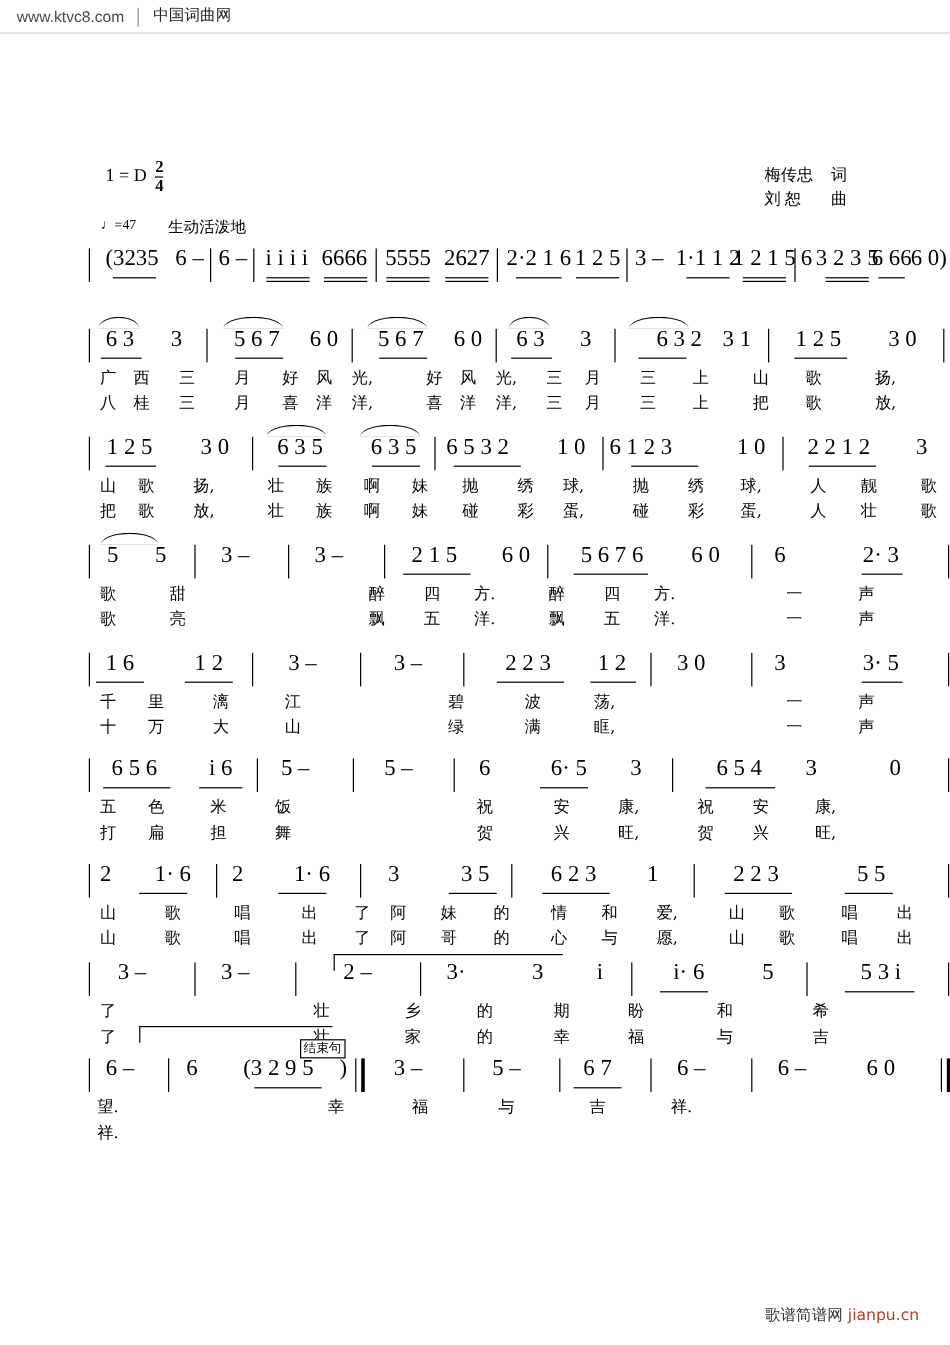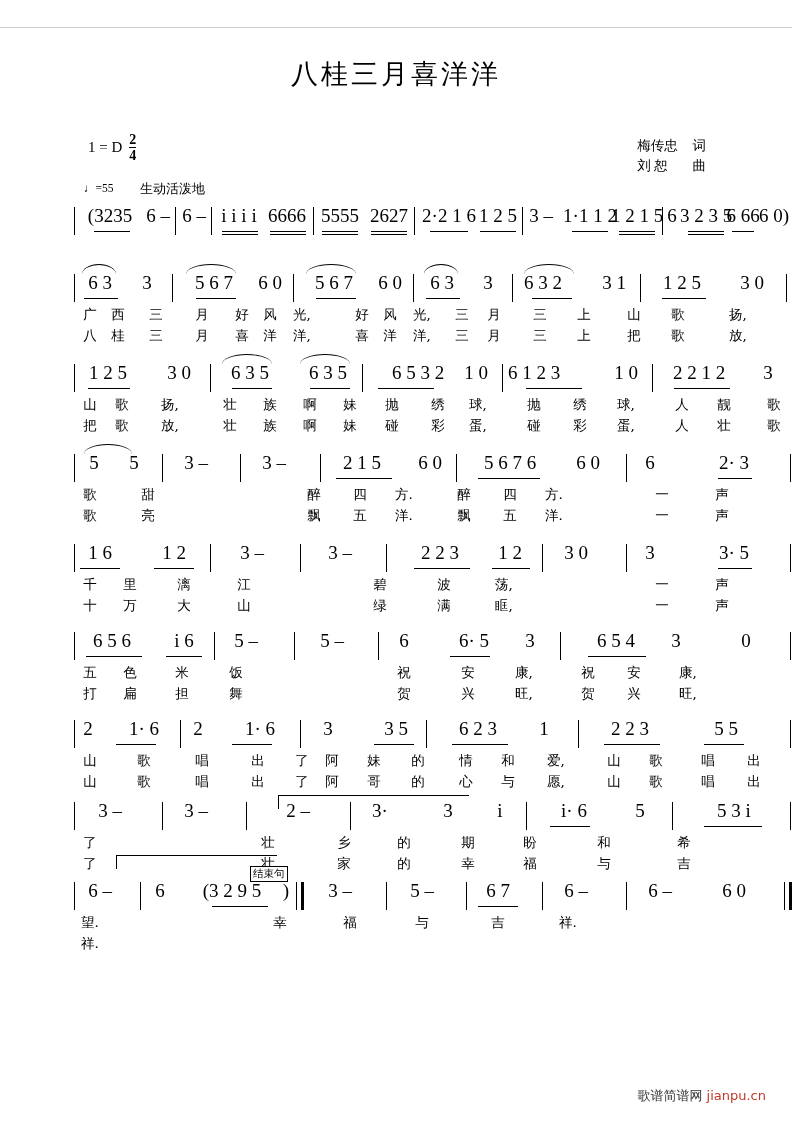--- a/index.html
+++ b/index.html
@@ -196,44 +196,48 @@
     color: #333;
     font-family: "DejaVu Sans", sans-serif;
   }
   .bottomcredit .url { color: #c0392b; }
 </style>
 </head>
 <body>
 
 <div class="page">
 
+  <div class="topbar">
+    <span>www.ktvc8.com</span>
+    <span class="sep">│</span>
+    <span class="cn">中国词曲网</span>
+  </div>
   <div class="topline"></div>
 
-  <div class="title">八桂三月喜洋洋</div>
 
   <div class="keysig">
     <span>1 = D</span>
     <span class="meter">
       <span class="num">2</span>
       <span class="den">4</span>
     </span>
   </div>
 
   <div class="credits">
     <div>
       <span class="nm">梅传忠</span>
       <span>词</span>
     </div>
     <div>
       <span class="nm">刘  恕</span>
       <span>曲</span>
     </div>
   </div>
 
-  <div class="tempo">♩=55</div>
+  <div class="tempo">♩=47</div>
   <div class="expression">生动活泼地</div>
 
   <div class="system" style="top:205px;">
     <div class="notes">
       <span class="bar" style="left:0px;"></span>
       <span class="tok" style="left:36px;">(3235</span>
       <span class="tok" style="left:84px;">6 –</span>
       <span class="bar" style="left:101px;"></span>
       <span class="tok" style="left:120px;">6 –</span>
       <span class="bar" style="left:137px;"></span>
@@ -288,21 +292,21 @@
       <span class="bar" style="left:219px;"></span>
       <span class="slur" style="left:232px; top:-8px; width:50px;"></span>
       <span class="tok" style="left:260px;">5 6 7</span>
       <span class="tok" style="left:316px;">6 0</span>
       <span class="bar" style="left:339px;"></span>
       <span class="slur" style="left:350px; top:-8px; width:34px;"></span>
       <span class="tok" style="left:368px;">6 3</span>
       <span class="tok" style="left:414px;">3</span>
       <span class="bar" style="left:438px;"></span>
       <span class="slur" style="left:450px; top:-8px; width:50px;"></span>
-      <span class="tok" style="left:469px;font-family:Liberation Serif, serif;">6 3 2</span>
+      <span class="tok" style="left:492px;font-family:Liberation Serif, serif;">6 3 2</span>
       <span class="tok" style="left:540px;">3 1</span>
       <span class="bar" style="left:566px;"></span>
       <span class="tok" style="left:608px;">1 2 5</span>
       <span class="tok" style="left:678px;">3 0</span>
       <span class="bar" style="left:712px;"></span>
 
       <span class="beam" style="left:10px; top:26px; width:34px;"></span>
       <span class="beam" style="left:122px; top:26px; width:40px;"></span>
       <span class="beam" style="left:242px; top:26px; width:40px;"></span>
       <span class="beam" style="left:352px; top:26px; width:34px;"></span>
@@ -353,21 +357,21 @@
     <div class="notes">
       <span class="bar" style="left:0px;"></span>
       <span class="tok" style="left:34px;">1 2 5</span>
       <span class="tok" style="left:105px;">3 0</span>
       <span class="bar" style="left:136px;"></span>
       <span class="slur" style="left:148px; top:-8px; width:50px;"></span>
       <span class="tok" style="left:176px;">6 3 5</span>
       <span class="slur" style="left:226px; top:-8px; width:50px;"></span>
       <span class="tok" style="left:254px;">6 3 5</span>
       <span class="bar" style="left:288px;"></span>
-      <span class="tok" style="left:344px;">6 5 3 2</span>
+      <span class="tok" style="left:324px;">6 5 3 2</span>
       <span class="tok" style="left:402px;">1 0</span>
       <span class="bar" style="left:428px;"></span>
       <span class="tok" style="left:460px;">6 1 2 3</span>
       <span class="tok" style="left:552px;">1 0</span>
       <span class="bar" style="left:578px;"></span>
       <span class="tok" style="left:625px;">2 2 1 2</span>
       <span class="tok" style="left:694px;">3</span>
 
       <span class="beam" style="left:14px; top:26px; width:42px;"></span>
       <span class="beam" style="left:158px; top:26px; width:40px;"></span>

